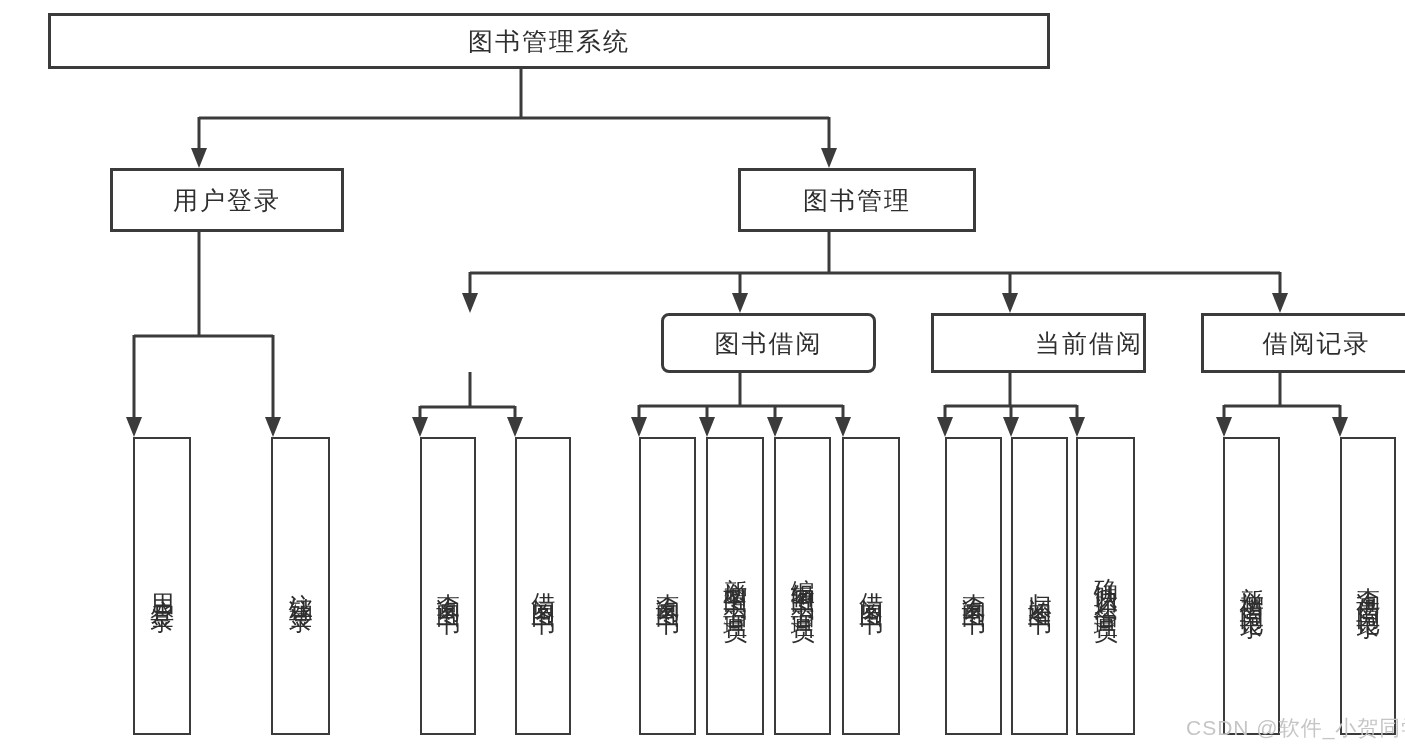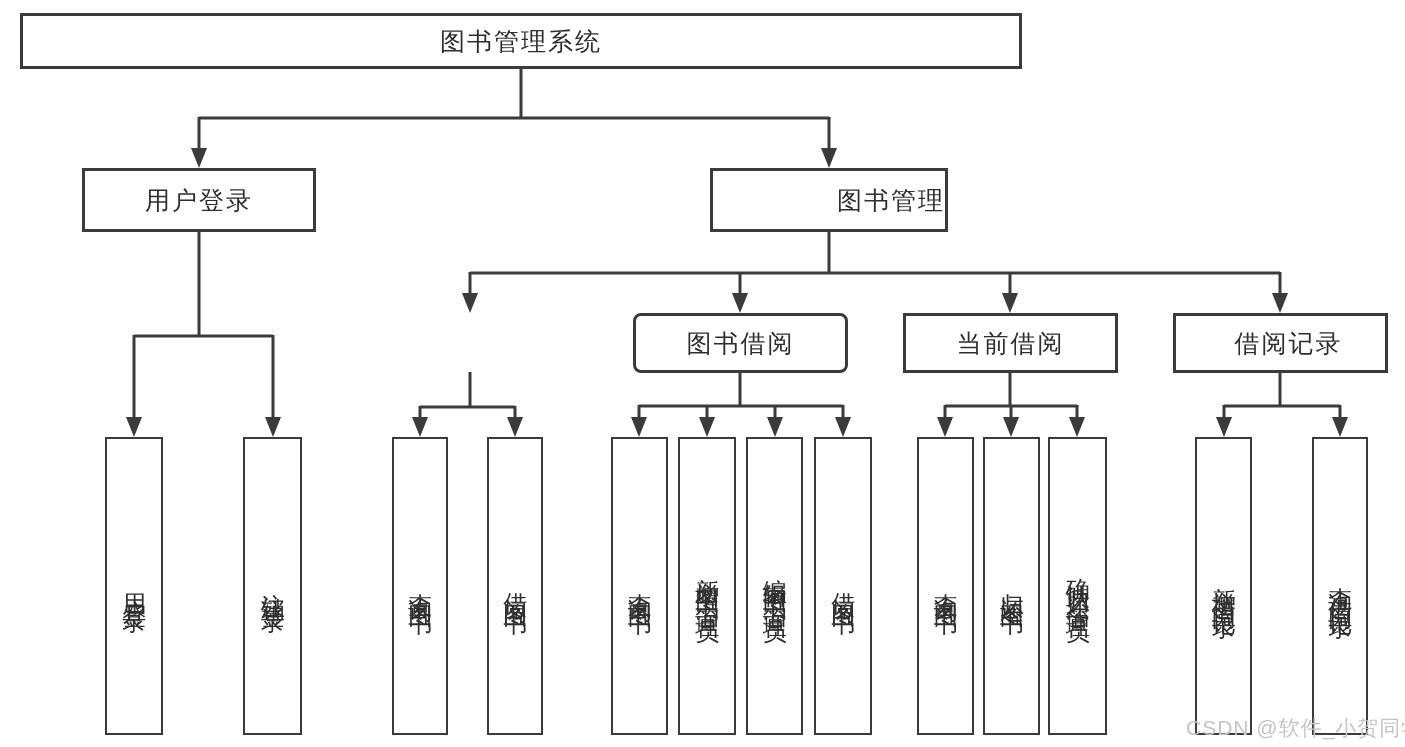--- a/index.html
+++ b/index.html
@@ -14,20 +14,21 @@
   .node{
     position:absolute;
     box-sizing:border-box;
     background:#ffffff;
     border:3px solid #3b3b3b;
     display:flex;
     align-items:center;
     justify-content:center;
     color:#2e2e2e;
     z-index:2;
+    margin-left:28px;
   }
   .node .lbl{
     font-size:25px;
     letter-spacing:2px;
     white-space:nowrap;
   }
   .leaf{border-width:2.5px;}
   .leaf .vlbl{
     writing-mode:vertical-rl;
     text-orientation:mixed;
@@ -117,28 +118,28 @@
     </g>
   </svg>
 
   <div class="node" style="left:20px;top:13px;width:1002px;height:56px;">
     <span class="lbl">图书管理系统</span>
   </div>
 
   <div class="node" style="left:82px;top:168px;width:234px;height:64px;">
     <span class="lbl">用户登录</span>
   </div>
-  <div class="node" style="left:710px;top:168px;width:238px;height:64px;justify-content:flex-end;">
+  <div class="node" style="left:710px;top:168px;width:238px;height:64px;">
     <span class="lbl">图书管理</span>
   </div>
 
   <div class="node" style="left:633px;top:313px;width:215px;height:60px;border-radius:8px;">
     <span class="lbl">图书借阅</span>
   </div>
-  <div class="node" style="left:903px;top:313px;width:215px;height:60px;">
+  <div class="node" style="left:903px;top:313px;width:215px;height:60px;justify-content:flex-end;">
     <span class="lbl">当前借阅</span>
   </div>
   <div class="node" style="left:1173px;top:313px;width:215px;height:60px;padding-left:16px;">
     <span class="lbl">借阅记录</span>
   </div>
 
   <div class="node leaf" style="left:105px;top:437px;width:58px;height:298px;">
     <span class="vlbl">用户登录</span>
   </div>
   <div class="node leaf" style="left:243px;top:437px;width:59px;height:298px;">

